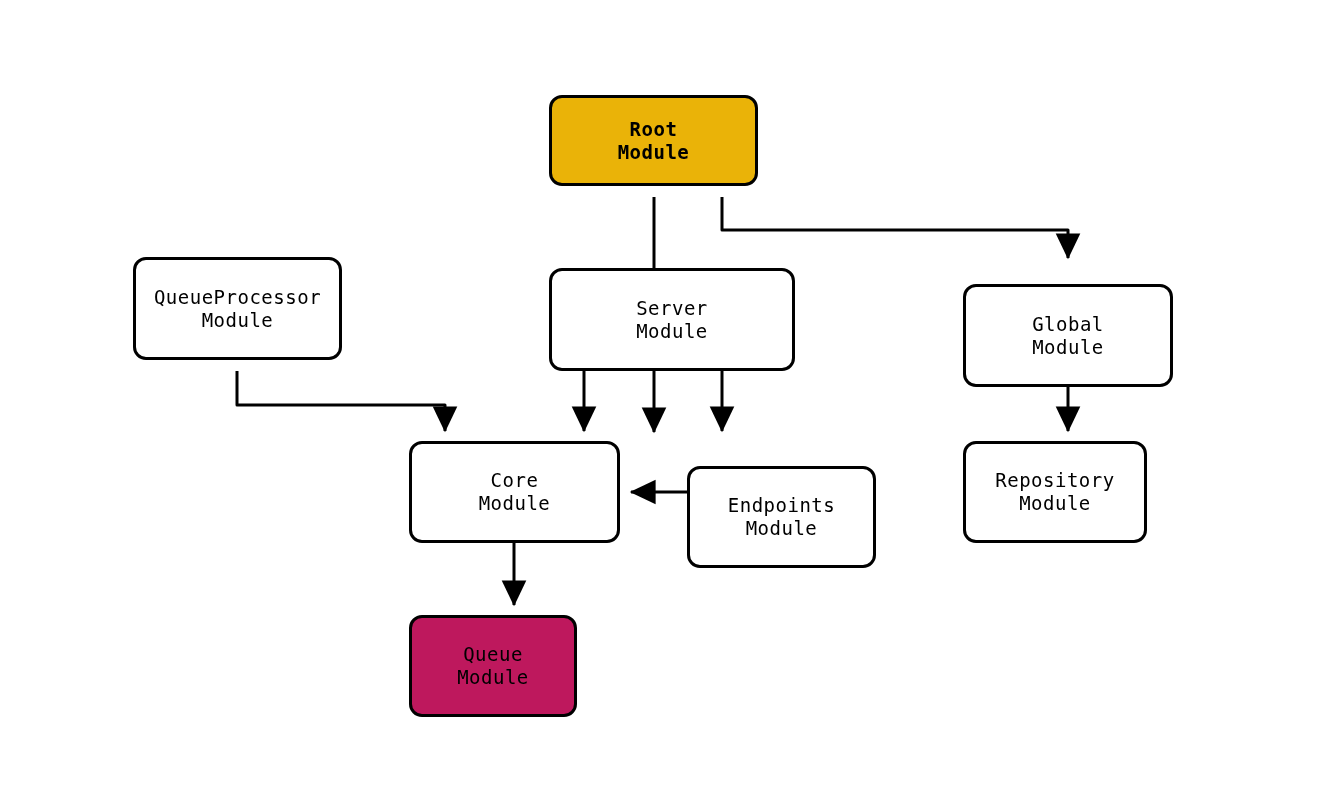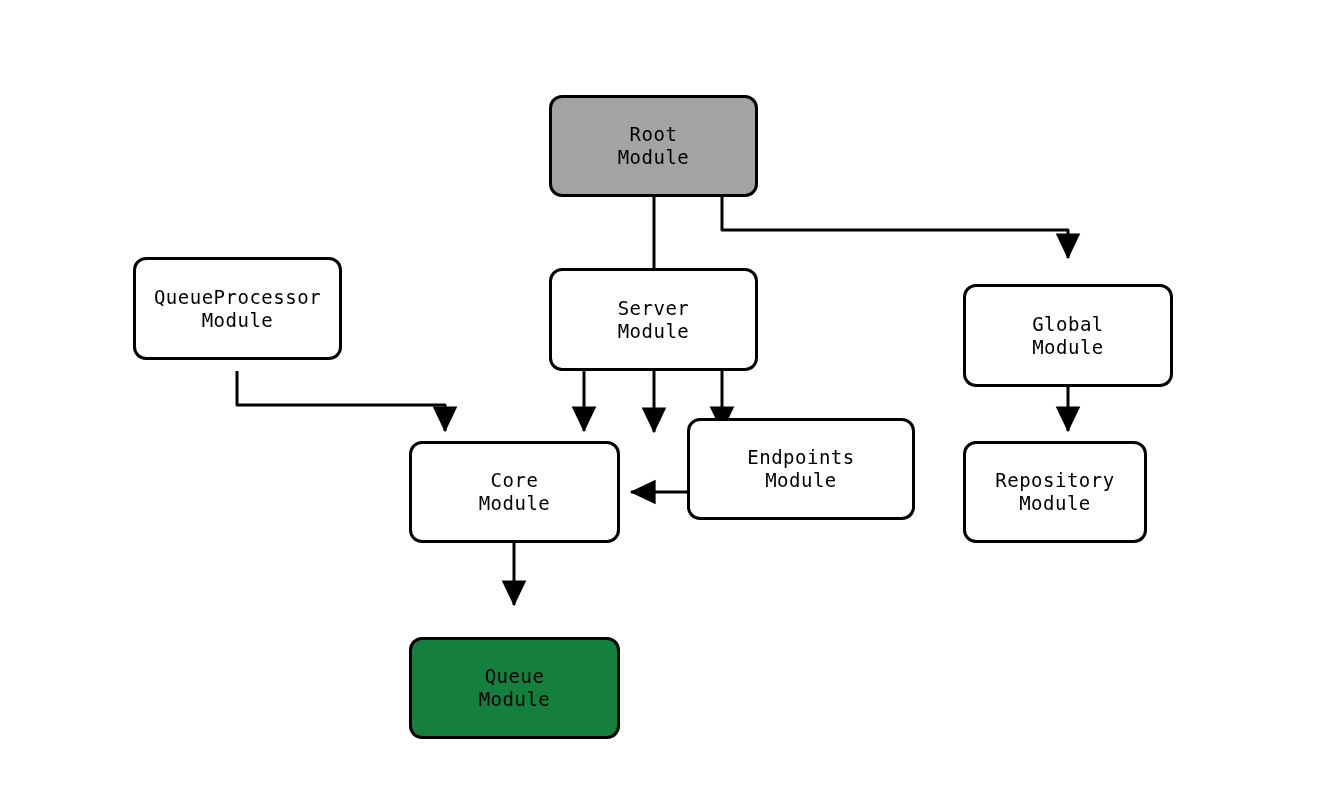--- a/index.html
+++ b/index.html
@@ -69,53 +69,53 @@
 
     <path d="M 237 371 L 237 405 L 445 405 L 445 431" fill="none" stroke="#000000" stroke-width="3" stroke-linejoin="round" stroke-linecap="butt" marker-end="url(#arrowhead)"></path>
 
     <path d="M 687 492 L 631 492" fill="none" stroke="#000000" stroke-width="3" marker-end="url(#arrowhead)"></path>
 
     <path d="M 1068 371 L 1068 431" fill="none" stroke="#000000" stroke-width="3" marker-end="url(#arrowhead)"></path>
 
     <path d="M 514 543 L 514 605" fill="none" stroke="#000000" stroke-width="3" marker-end="url(#arrowhead)"></path>
   </svg>
 
-  <div class="node" style="left: 549px; top: 95px; width: 209px; height: 102px; background: #a3a3a3; border-color: rgb(0, 0, 0);">
+  <div class="node" style="left: 549px; top: 95px; width: 209px; height: 91px; background: #eab308; border-color: rgb(0, 0, 0); font-weight: bold;">
     <span class="node-line">Root</span>
     <span class="node-line">Module</span>
   </div>
 
   <div class="node" style="left: 133px; top: 257px; width: 209px; height: 103px; background: rgb(255, 255, 255); border-color: rgb(0, 0, 0);">
     <span class="node-line">QueueProcessor</span>
     <span class="node-line">Module</span>
   </div>
 
-  <div class="node" style="left: 549px; top: 268px; width: 209px; height: 103px; background: rgb(255, 255, 255); border-color: rgb(0, 0, 0);">
+  <div class="node" style="left: 549px; top: 268px; width: 246px; height: 103px; background: rgb(255, 255, 255); border-color: rgb(0, 0, 0);">
     <span class="node-line">Server</span>
     <span class="node-line">Module</span>
   </div>
 
   <div class="node" style="left: 963px; top: 268px; width: 210px; height: 103px; background: rgb(255, 255, 255); border-color: rgb(0, 0, 0); margin-top: 16px;">
     <span class="node-line">Global</span>
     <span class="node-line">Module</span>
   </div>
 
   <div class="node" style="left: 409px; top: 441px; width: 211px; height: 102px; background: rgb(255, 255, 255); border-color: rgb(0, 0, 0); align-items: center;">
     <span class="node-line">Core</span>
     <span class="node-line">Module</span>
   </div>
 
-  <div class="node" style="left: 687px; top: 418px; width: 228px; height: 102px; background: rgb(255, 255, 255); border-color: rgb(0, 0, 0);">
+  <div class="node" style="left: 687px; top: 466px; width: 189px; height: 102px; background: rgb(255, 255, 255); border-color: rgb(0, 0, 0);">
     <span class="node-line">Endpoints</span>
     <span class="node-line">Module</span>
   </div>
 
   <div class="node" style="left: 963px; top: 441px; width: 184px; height: 102px; background: rgb(255, 255, 255); border-color: rgb(0, 0, 0);">
     <span class="node-line">Repository</span>
     <span class="node-line">Module</span>
   </div>
 
-  <div class="node" style="left: 409px; top: 615px; width: 211px; height: 102px; background: #15803d; border-color: rgb(0, 0, 0); margin-top: 22px;">
+  <div class="node" style="left: 409px; top: 615px; width: 168px; height: 102px; background: #be185d; border-color: rgb(0, 0, 0);">
     <span class="node-line">Queue</span>
     <span class="node-line">Module</span>
   </div>
 
 </div>
 
 </body></html>

